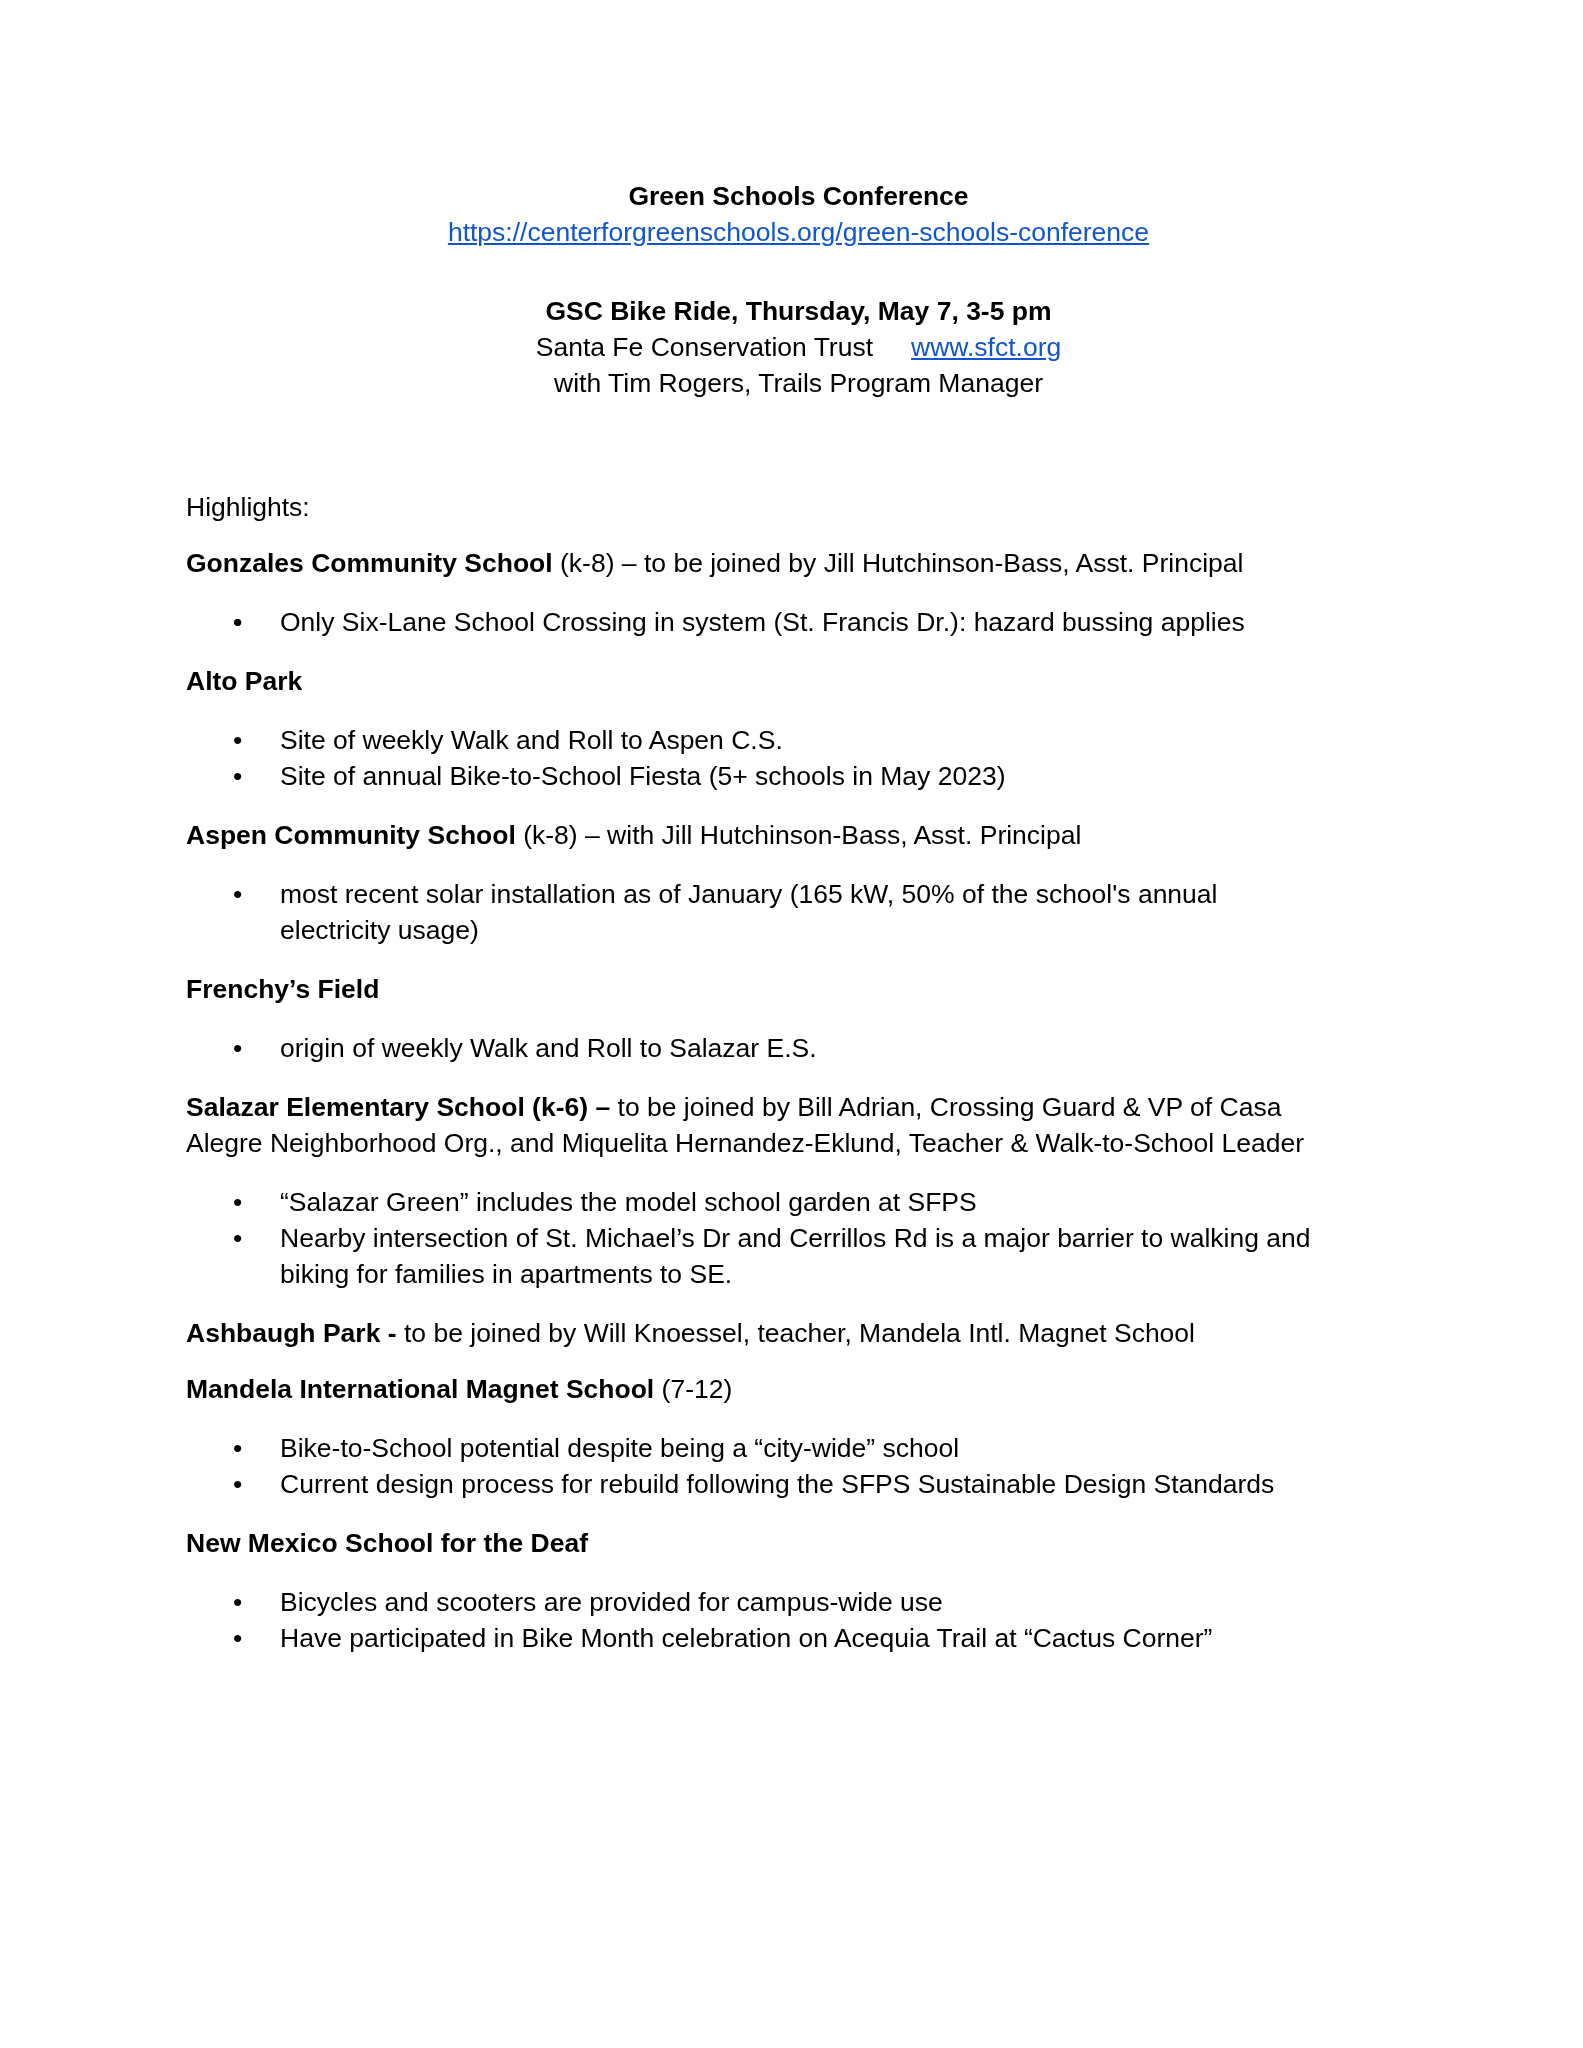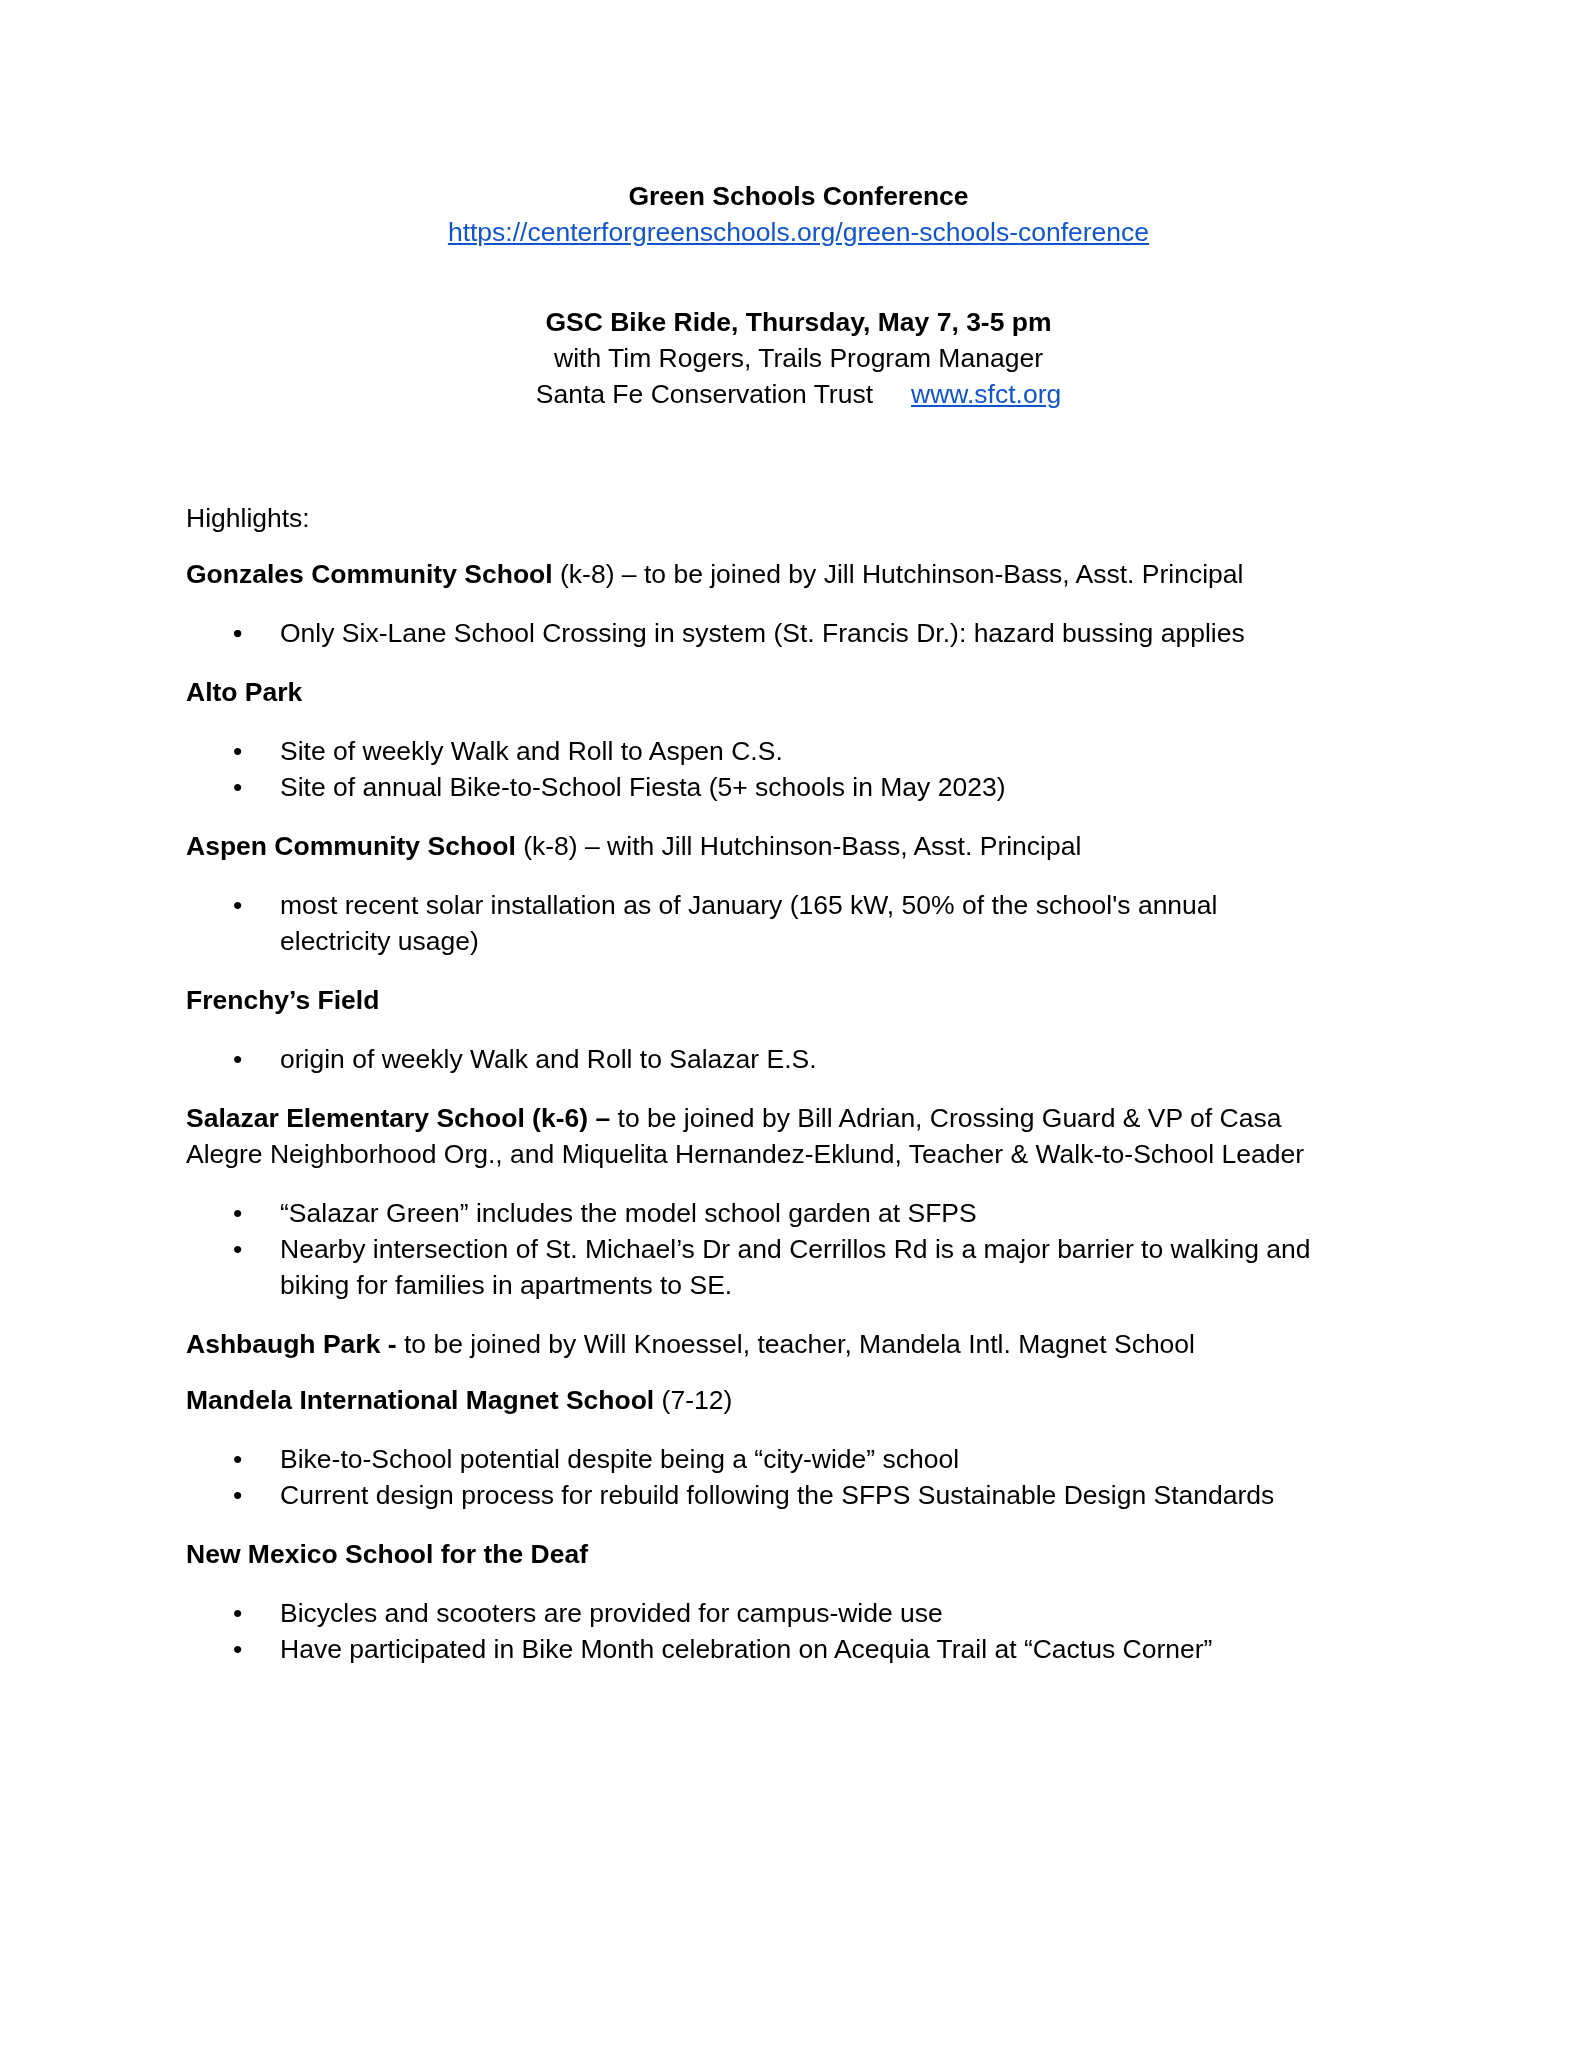--- a/index.html
+++ b/index.html
@@ -26,21 +26,21 @@
     line-height: 36px;
   }
   .center { text-align: center; }
   .bold { font-weight: bold; }
   a.doc-link {
     color: #1155cc;
     text-decoration: underline;
     cursor: pointer;
   }
   .title-block p, .event-block p { margin: 0; }
-  .event-block { margin-top: 54px; }
+  .event-block { margin-top: 43px; }
   .highlights { margin: 88px 0 20px 0; }
   .section-heading {
     margin: 20px 0;
     white-space: pre-wrap;
   }
   .section-heading .heading-bold { font-weight: bold; text-align: center; }
   ul.bullets {
     margin: 23px 0;
     padding: 0;
     list-style: none;
@@ -64,22 +64,22 @@
 <div class="page">
   <div class="content">
 
     <div class="title-block center">
       <p class="bold">Green Schools Conference</p>
       <p><a class="doc-link" style="color: rgb(17, 85, 204); text-align: center;">https://centerforgreenschools.org/green-schools-conference</a></p>
     </div>
 
     <div class="event-block center">
       <p class="bold">GSC Bike Ride, Thursday, May 7, 3-5 pm</p>
+      <p><span>Santa Fe Conservation Trust</span><a class="doc-link org-link-gap" style="color: rgb(17, 85, 204);">www.sfct.org</a></p>
       <p>with Tim Rogers, Trails Program Manager</p>
-      <p><span>Santa Fe Conservation Trust</span><a class="doc-link org-link-gap" style="color: rgb(17, 85, 204);">www.sfct.org</a></p>
     </div>
 
     <p class="highlights">Highlights:</p>
 
     <div id="sections-root">
   <section>
     <p class="section-heading"><strong class="heading-bold">Gonzales Community School</strong><span class="heading-rest"> (k-8) – to be joined by Jill Hutchinson-Bass, Asst. Principal</span></p>
   <ul class="bullets">
   <li><span class="bullet-glyph">•</span></li>
 

